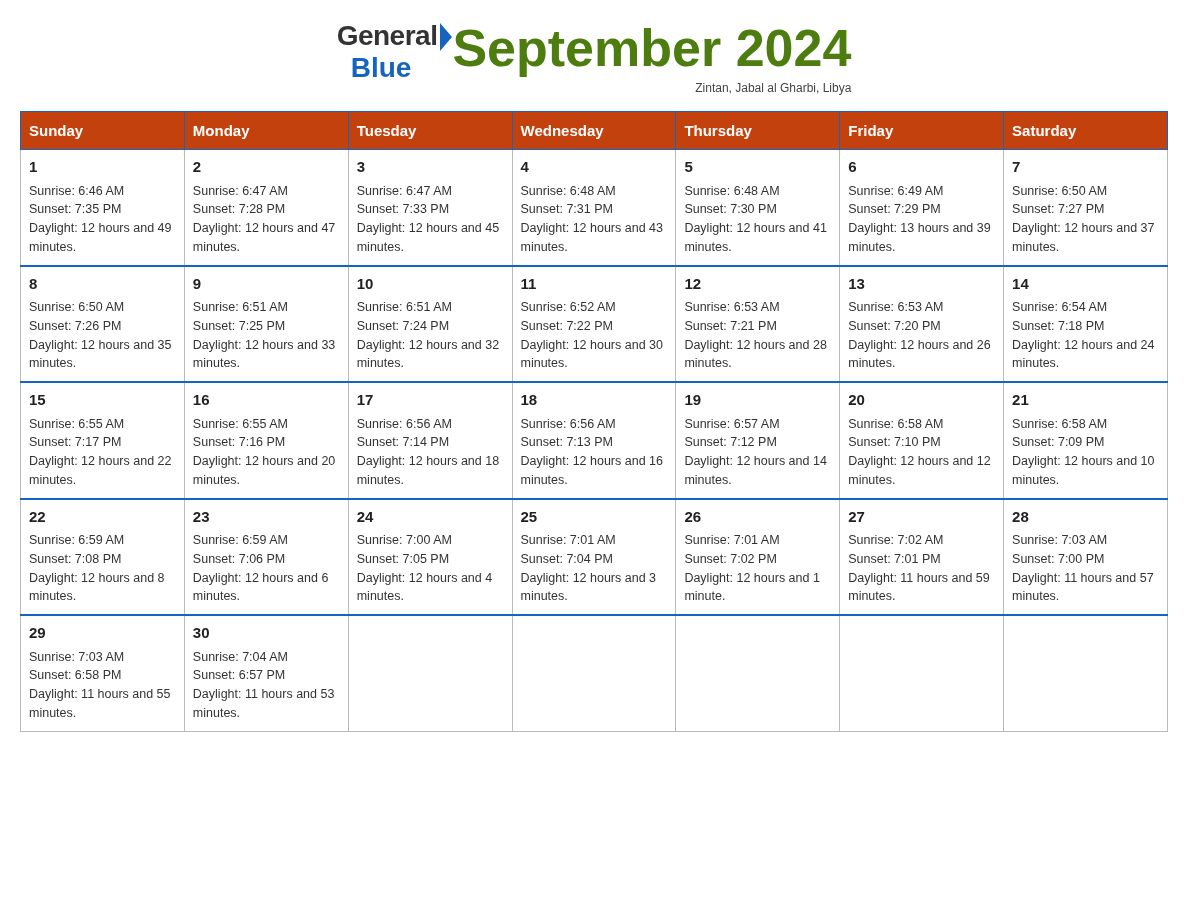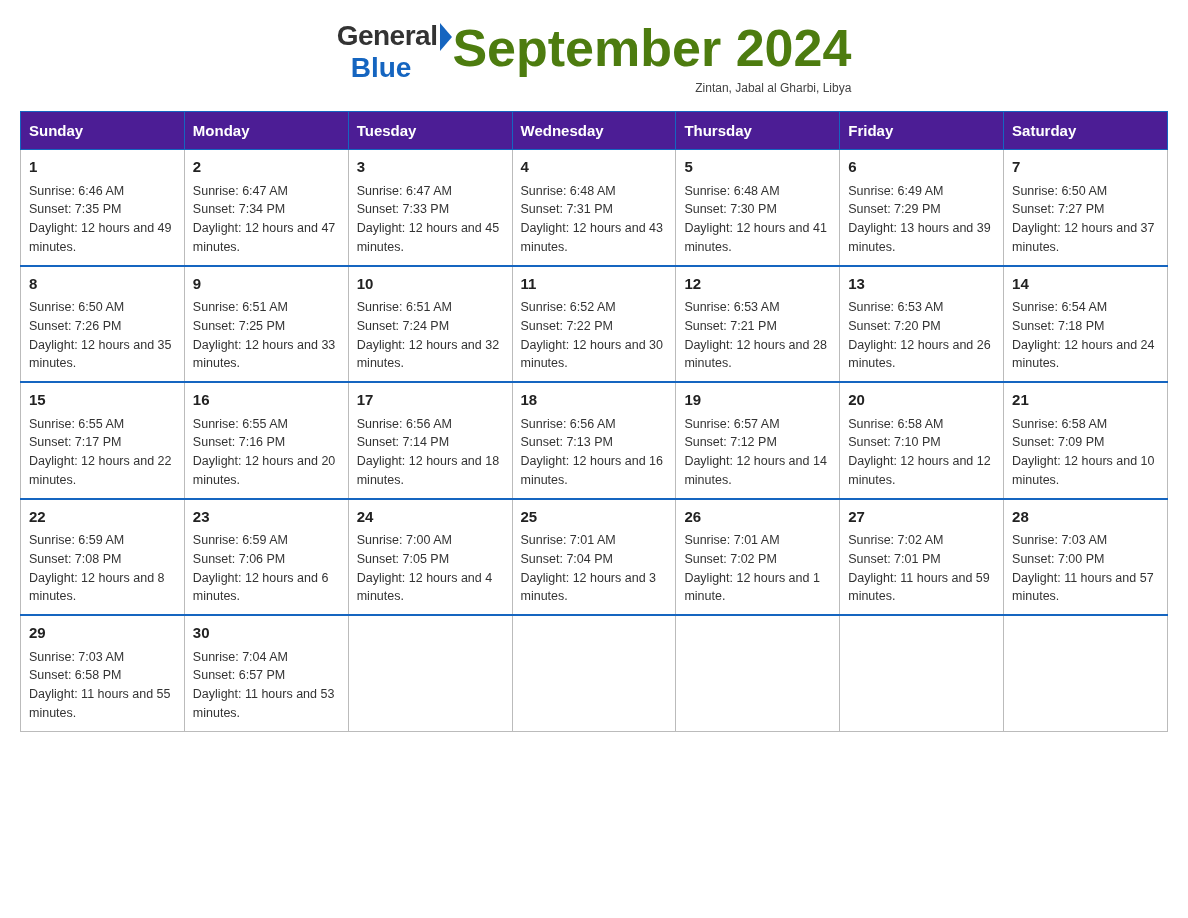--- a/index.html
+++ b/index.html
@@ -59,21 +59,21 @@
       font-size: 12px;
       color: #444;
       margin-top: 4px;
     }
     .calendar {
       width: 100%;
       border-collapse: collapse;
       border: 1px solid #999;
     }
     .calendar th {
-      background-color: #4c1d95;
+      background-color: #c2410c;
       color: #fff;
       font-size: 15px;
       font-weight: bold;
       padding: 10px 8px;
       text-align: left;
       border: 1px solid #1565c0;
     }
     .calendar td {
       width: calc(100% / 7);
       vertical-align: top;
@@ -131,21 +131,21 @@
   <tr>
         <td>
         <span class="day-number">1</span>
         <span>Sunrise: 6:46 AM</span><br>
         <span>Sunset: 7:35 PM</span><br>
         <span>Daylight: 12 hours and 49 minutes.</span>
       </td>
         <td>
         <span class="day-number">2</span>
         <span>Sunrise: 6:47 AM</span><br>
-        <span>Sunset: 7:34 PM</span><br>
+        <span>Sunset: 7:28 PM</span><br>
         <span>Daylight: 12 hours and 47 minutes.</span>
       </td>
         <td>
         <span class="day-number">3</span>
         <span>Sunrise: 6:47 AM</span><br>
         <span>Sunset: 7:33 PM</span><br>
         <span>Daylight: 12 hours and 45 minutes.</span>
       </td>
         <td>
         <span class="day-number">4</span>

